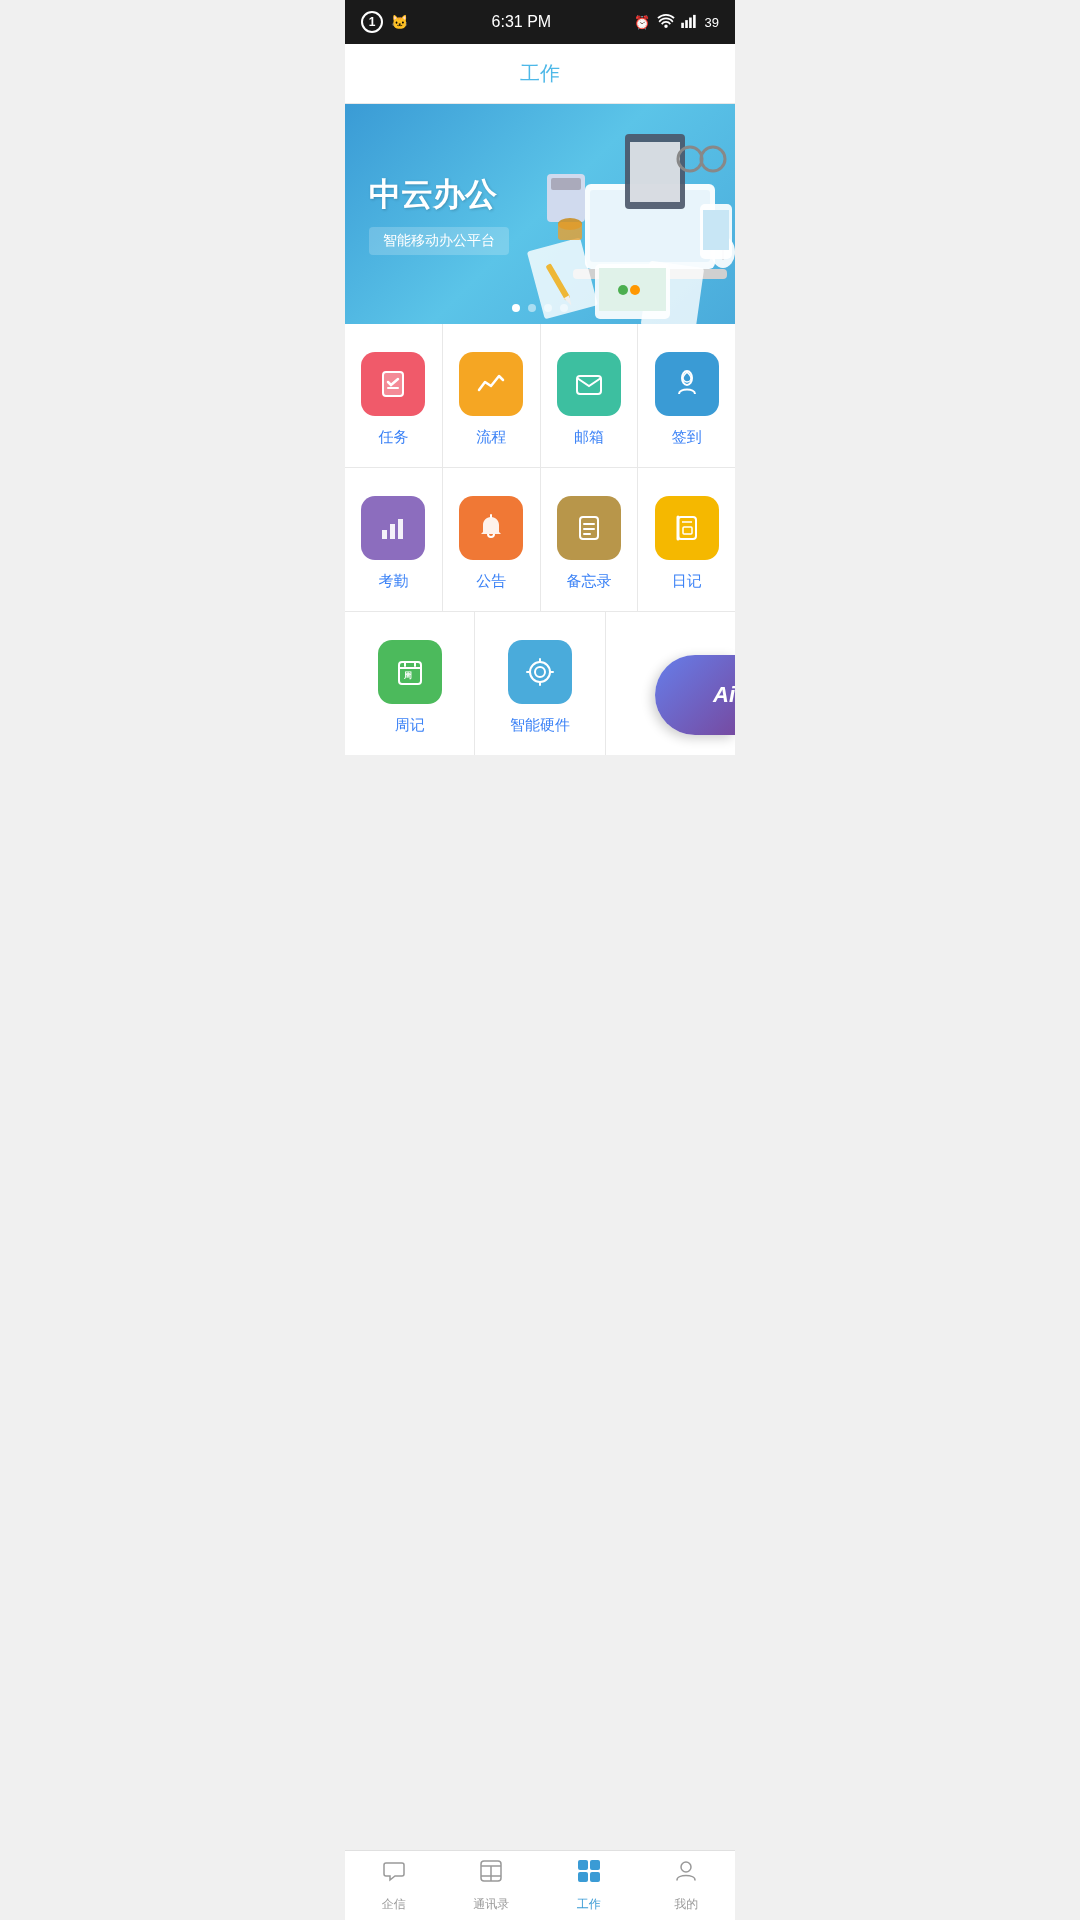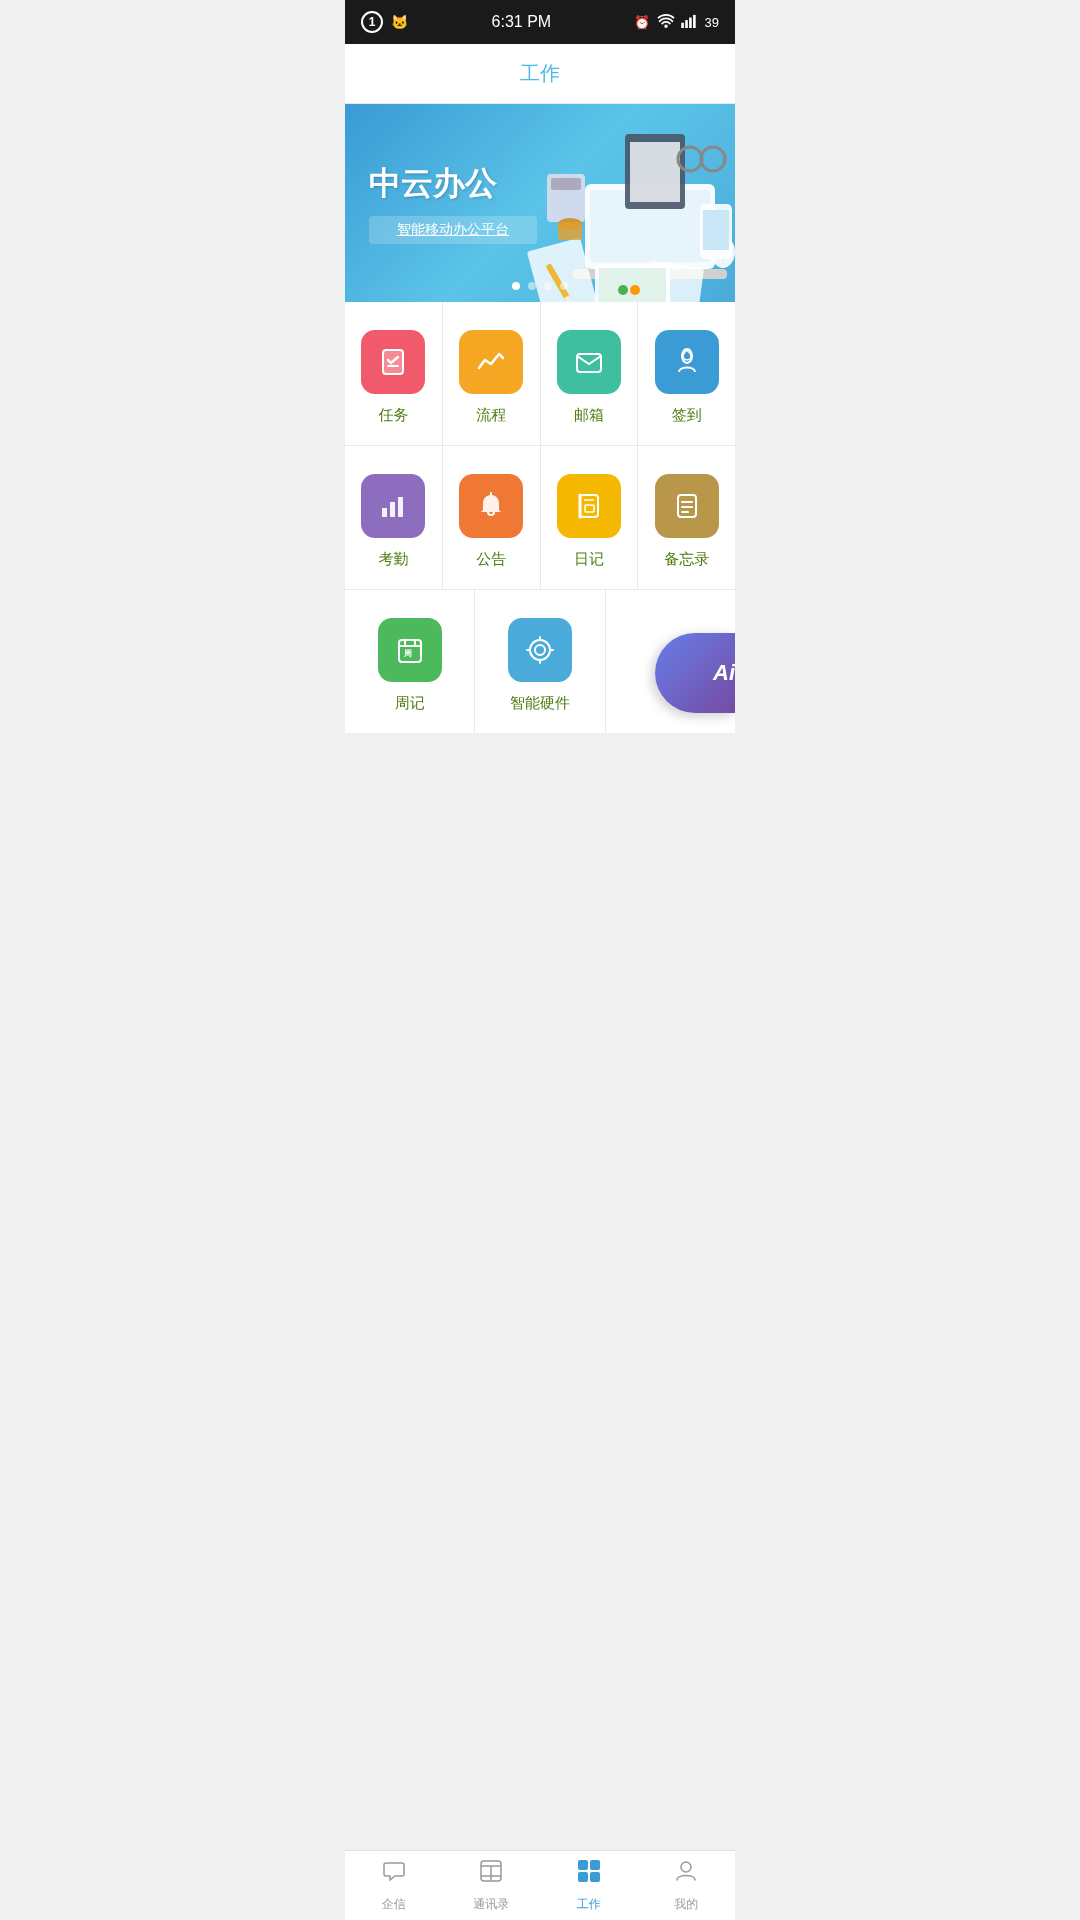--- a/index.html
+++ b/index.html
@@ -44,21 +44,21 @@
     }
     .header-title {
       font-size: 20px;
       color: #4db8e8;
       font-weight: 500;
     }
 
     
     .banner {
       background: linear-gradient(135deg, #3a9bd5 0%, #5bc4e8 50%, #4aabdb 100%);
-      height: 198px;
+      height: 220px;
       position: relative;
       overflow: hidden;
       display: flex;
       align-items: center;
     }
     .banner-text {
       position: absolute;
       left: 24px;
       top: 50%;
       transform: translateY(-50%);
@@ -68,24 +68,23 @@
       color: white;
       font-size: 32px;
       font-weight: bold;
       margin-bottom: 10px;
       text-shadow: 1px 1px 3px rgba(0,0,0,0.2);
     }
     .banner-subtitle {
       background: rgba(255,255,255,0.2);
       color: white;
       font-size: 14px;
-      padding: 5px 28px;
+      padding: 5px 14px;
       border-radius: 4px;
       display: inline-block;
-      text-decoration: underline;
     }
     .banner-illustration {
       position: absolute;
       right: -10px;
       top: 0;
       width: 240px;
       height: 220px;
     }
     .banner-dots {
       position: absolute;
@@ -127,21 +126,21 @@
       width: 64px; height: 64px;
       border-radius: 14px;
       display: flex;
       align-items: center;
       justify-content: center;
       margin-bottom: 12px;
     }
     .icon-box svg { width: 32px; height: 32px; fill: white; }
     .icon-label {
       font-size: 15px;
-      color: #4d7c0f;
+      color: #3b82f6;
     }
 
     
     .bg-red { background: #f05a6a; }
     .bg-orange-yellow { background: #f5a623; }
     .bg-teal { background: #3dbfa0; }
     .bg-blue { background: #3a9bd5; }
     .bg-purple { background: #8c6dbe; }
     .bg-orange { background: #f07835; }
     .bg-khaki { background: #b8964a; }
@@ -342,40 +341,40 @@
       <div class="icon-box bg-orange">
         <svg viewBox="0 0 32 32">
             <path d="M16 5 C11 5 8 9 8 13 L8 20 L6 22 L26 22 L24 20 L24 13 C24 9 21 5 16 5Z" fill="white" opacity="0.9"></path>
             <line x1="16" y1="5" x2="16" y2="3" stroke="white" stroke-width="2" stroke-linecap="round"></line>
             <path d="M13 22 Q13 25 16 25 Q19 25 19 22" fill="none" stroke="white" stroke-width="2"></path>
           </svg>
       </div>
       <span class="icon-label">公告</span>
     </div>
     <div class="grid-item">
+      <div class="icon-box bg-khaki">
+        <svg viewBox="0 0 32 32">
+            <rect x="7" y="5" width="18" height="22" rx="3" fill="none" stroke="white" stroke-width="2"></rect>
+            <line x1="11" y1="12" x2="21" y2="12" stroke="white" stroke-width="2" stroke-linecap="round"></line>
+            <line x1="11" y1="17" x2="21" y2="17" stroke="white" stroke-width="2" stroke-linecap="round"></line>
+            <line x1="11" y1="22" x2="17" y2="22" stroke="white" stroke-width="2" stroke-linecap="round"></line>
+          </svg>
+      </div>
+      <span class="icon-label">备忘录</span>
+    </div>
+    <div class="grid-item">
       <div class="icon-box bg-yellow">
         <svg viewBox="0 0 32 32">
             <rect x="7" y="5" width="18" height="22" rx="3" fill="none" stroke="white" stroke-width="2"></rect>
             <line x1="11" y1="10" x2="21" y2="10" stroke="white" stroke-width="1.5"></line>
             <line x1="7" y1="5" x2="7" y2="27" stroke="white" stroke-width="3" stroke-linecap="round"></line>
             <rect x="12" y="15" width="9" height="7" rx="1" fill="none" stroke="white" stroke-width="1.5"></rect>
           </svg>
       </div>
       <span class="icon-label">日记</span>
-    </div>
-    <div class="grid-item">
-      <div class="icon-box bg-khaki">
-        <svg viewBox="0 0 32 32">
-            <rect x="7" y="5" width="18" height="22" rx="3" fill="none" stroke="white" stroke-width="2"></rect>
-            <line x1="11" y1="12" x2="21" y2="12" stroke="white" stroke-width="2" stroke-linecap="round"></line>
-            <line x1="11" y1="17" x2="21" y2="17" stroke="white" stroke-width="2" stroke-linecap="round"></line>
-            <line x1="11" y1="22" x2="17" y2="22" stroke="white" stroke-width="2" stroke-linecap="round"></line>
-          </svg>
-      </div>
-      <span class="icon-label">备忘录</span>
     </div>
   </div>
 
   <div class="grid-row">
     <div class="grid-item">
       <div class="icon-box bg-green">
         <svg viewBox="0 0 32 32">
             <rect x="5" y="6" width="22" height="22" rx="3" fill="none" stroke="white" stroke-width="2"></rect>
             <line x1="5" y1="12" x2="27" y2="12" stroke="white" stroke-width="2"></line>
             <line x1="11" y1="6" x2="11" y2="10" stroke="white" stroke-width="2" stroke-linecap="round"></line>

